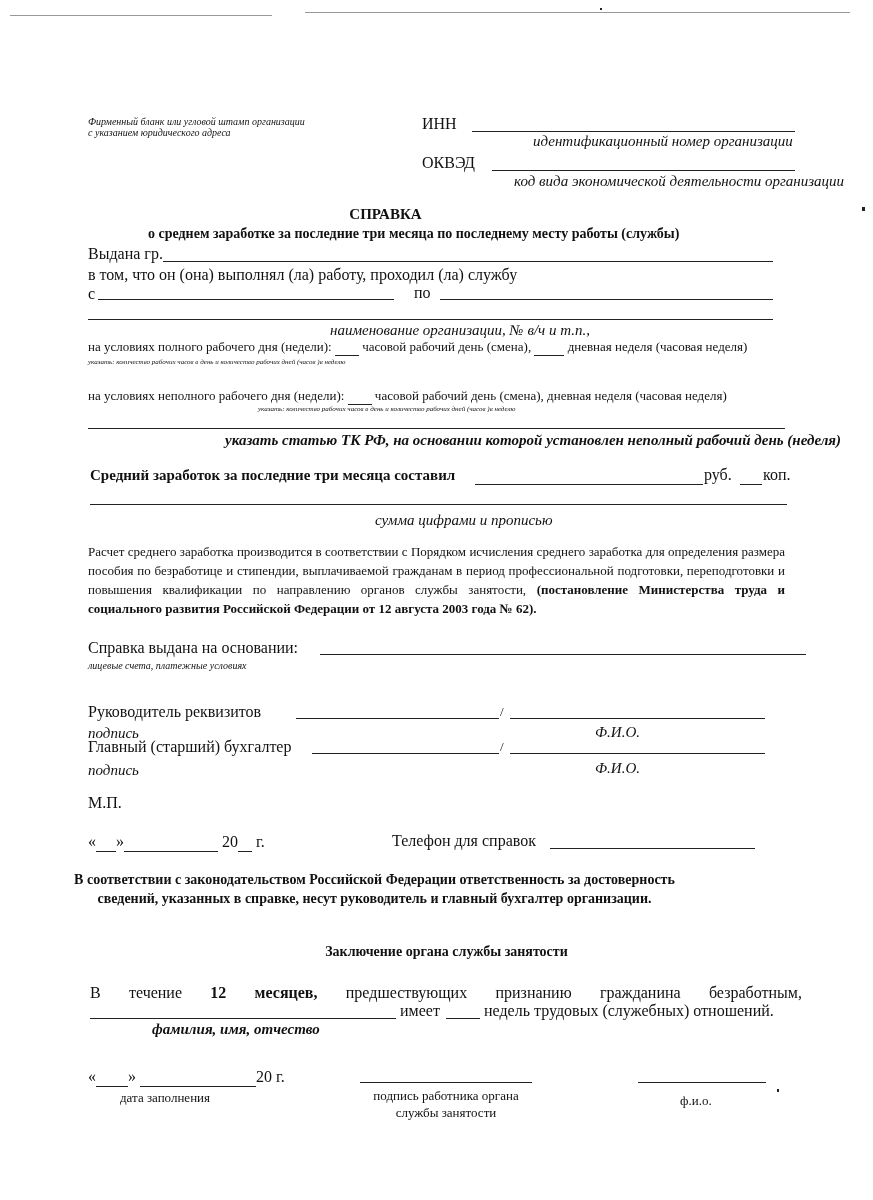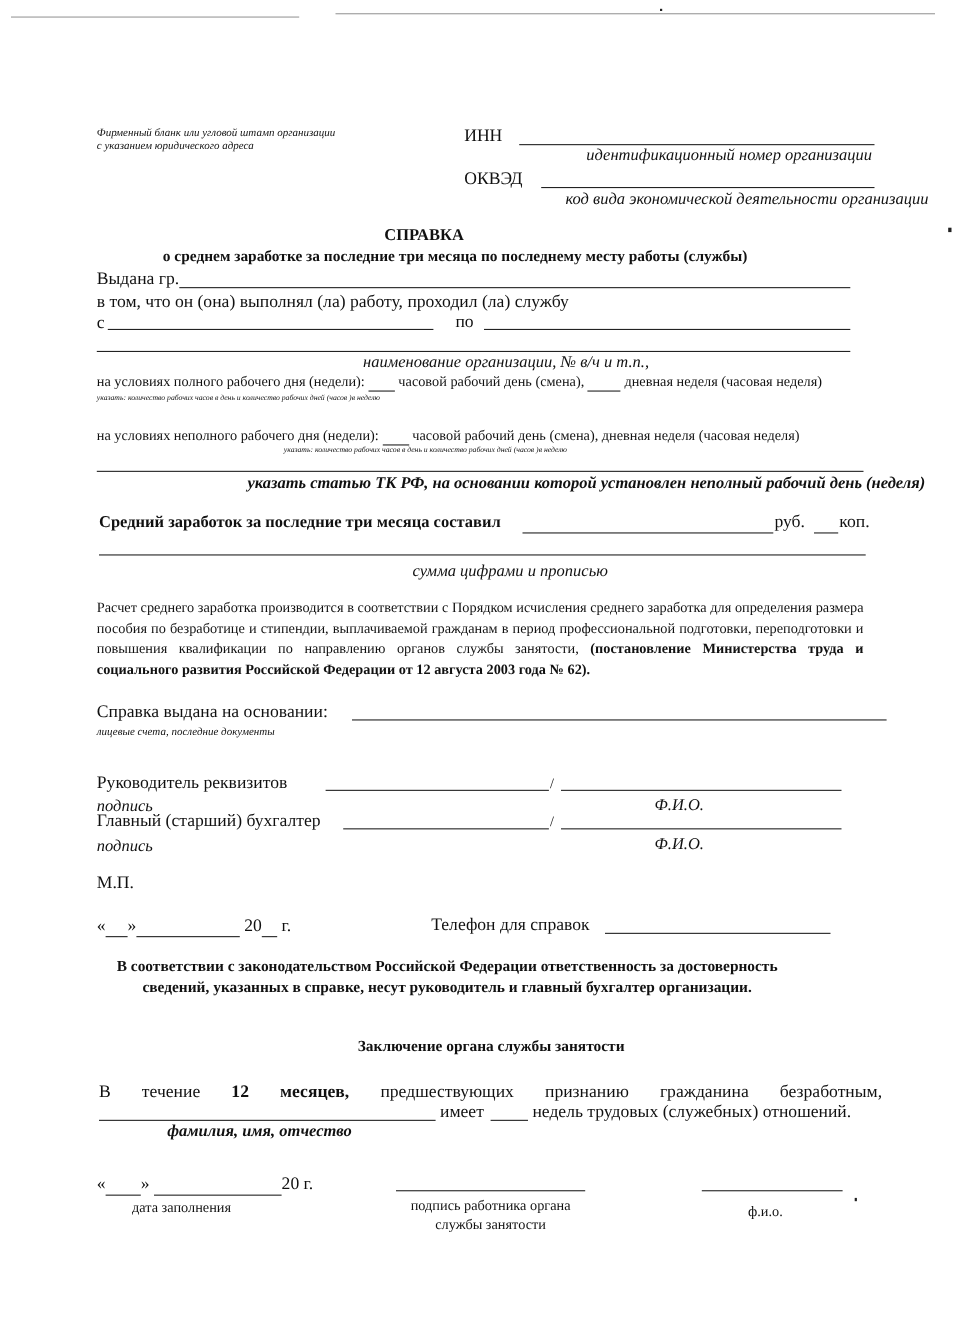--- a/index.html
+++ b/index.html
@@ -79,21 +79,21 @@
 
 <div class="line" style="left:90px;top:504px;width:697px;"></div>
 <div class="abs tiny-it" style="left:375px;top:512px;">сумма цифрами и прописью</div>
 
 <div class="abs t13" style="left:88px;top:542px;width:697px;white-space:normal;line-height:19px;text-align:justify;">
   <span>Расчет среднего заработка производится в соответствии с Порядком исчисления среднего заработка для определения размера пособия по безработице и стипендии, выплачиваемой гражданам в период профессиональной подготовки, переподготовки и повышения квалификации по направлению органов службы занятости, </span><span class="bold">(постановление Министерства труда и социального развития Российской Федерации от 12 августа 2003 года № 62).</span>
 </div>
 
 <div class="abs t16" style="left:88px;top:639px;">Справка выдана на основании:</div>
 <div class="line" style="left:320px;top:654px;width:486px;"></div>
-<div class="abs small-it" style="left:88px;top:660px;">лицевые счета, последние документы</div>
+<div class="abs small-it" style="left:88px;top:660px;">лицевые счета, платежные условиях</div>
 
 <div class="abs t16" style="left:88px;top:703px;">Руководитель реквизитов</div>
 <div class="line" style="left:296px;top:718px;width:203px;"></div>
 <div class="abs t13" style="left:500px;top:704px;">/</div>
 <div class="line" style="left:510px;top:718px;width:255px;"></div>
 <div class="abs tiny-it" style="left:88px;top:725px;">подпись</div>
 <div class="abs tiny-it" style="left:595px;top:724px;">Ф.И.О.</div>
 
 <div class="abs t16" style="left:88px;top:738px;">Главный (старший) бухгалтер</div>
 <div class="line" style="left:312px;top:753px;width:187px;"></div>
@@ -105,21 +105,21 @@
 <div class="abs t16" style="left:88px;top:794px;">М.П.</div>
 
 <div class="abs t16" style="left:88px;top:833px;">
   <span>«</span><span style="display:inline-block;width:20px;border-bottom:1px solid #222;">&nbsp;</span><span>»</span><span style="display:inline-block;width:94px;border-bottom:1px solid #222;">&nbsp;</span>
   <span>20</span><span style="display:inline-block;width:14px;border-bottom:1px solid #222;">&nbsp;</span>
   <span>г.</span>
 </div>
 <div class="abs t16" style="left:392px;top:832px;">Телефон для справок</div>
 <div class="line" style="left:550px;top:848px;width:205px;"></div>
 
-<div class="abs t14 bold center" style="left:0;width:749px;top:870px;line-height:19px;padding-left:32px;">
+<div class="abs t14 bold center" style="left:0;width:749px;top:870px;line-height:19px;">
   <div>В соответствии с законодательством Российской Федерации ответственность за достоверность</div>
   <div>сведений, указанных в справке, несут руководитель и главный бухгалтер организации.</div>
 </div>
 
 <div class="abs t14 bold center" style="left:0;width:893px;top:944px;">Заключение органа службы занятости</div>
 
 <div class="abs t16" style="left:90px;top:984px;width:712px;display:flex;justify-content:space-between;">
   <span>В</span>
   <span>течение</span>
   <span class="bold">12</span>

